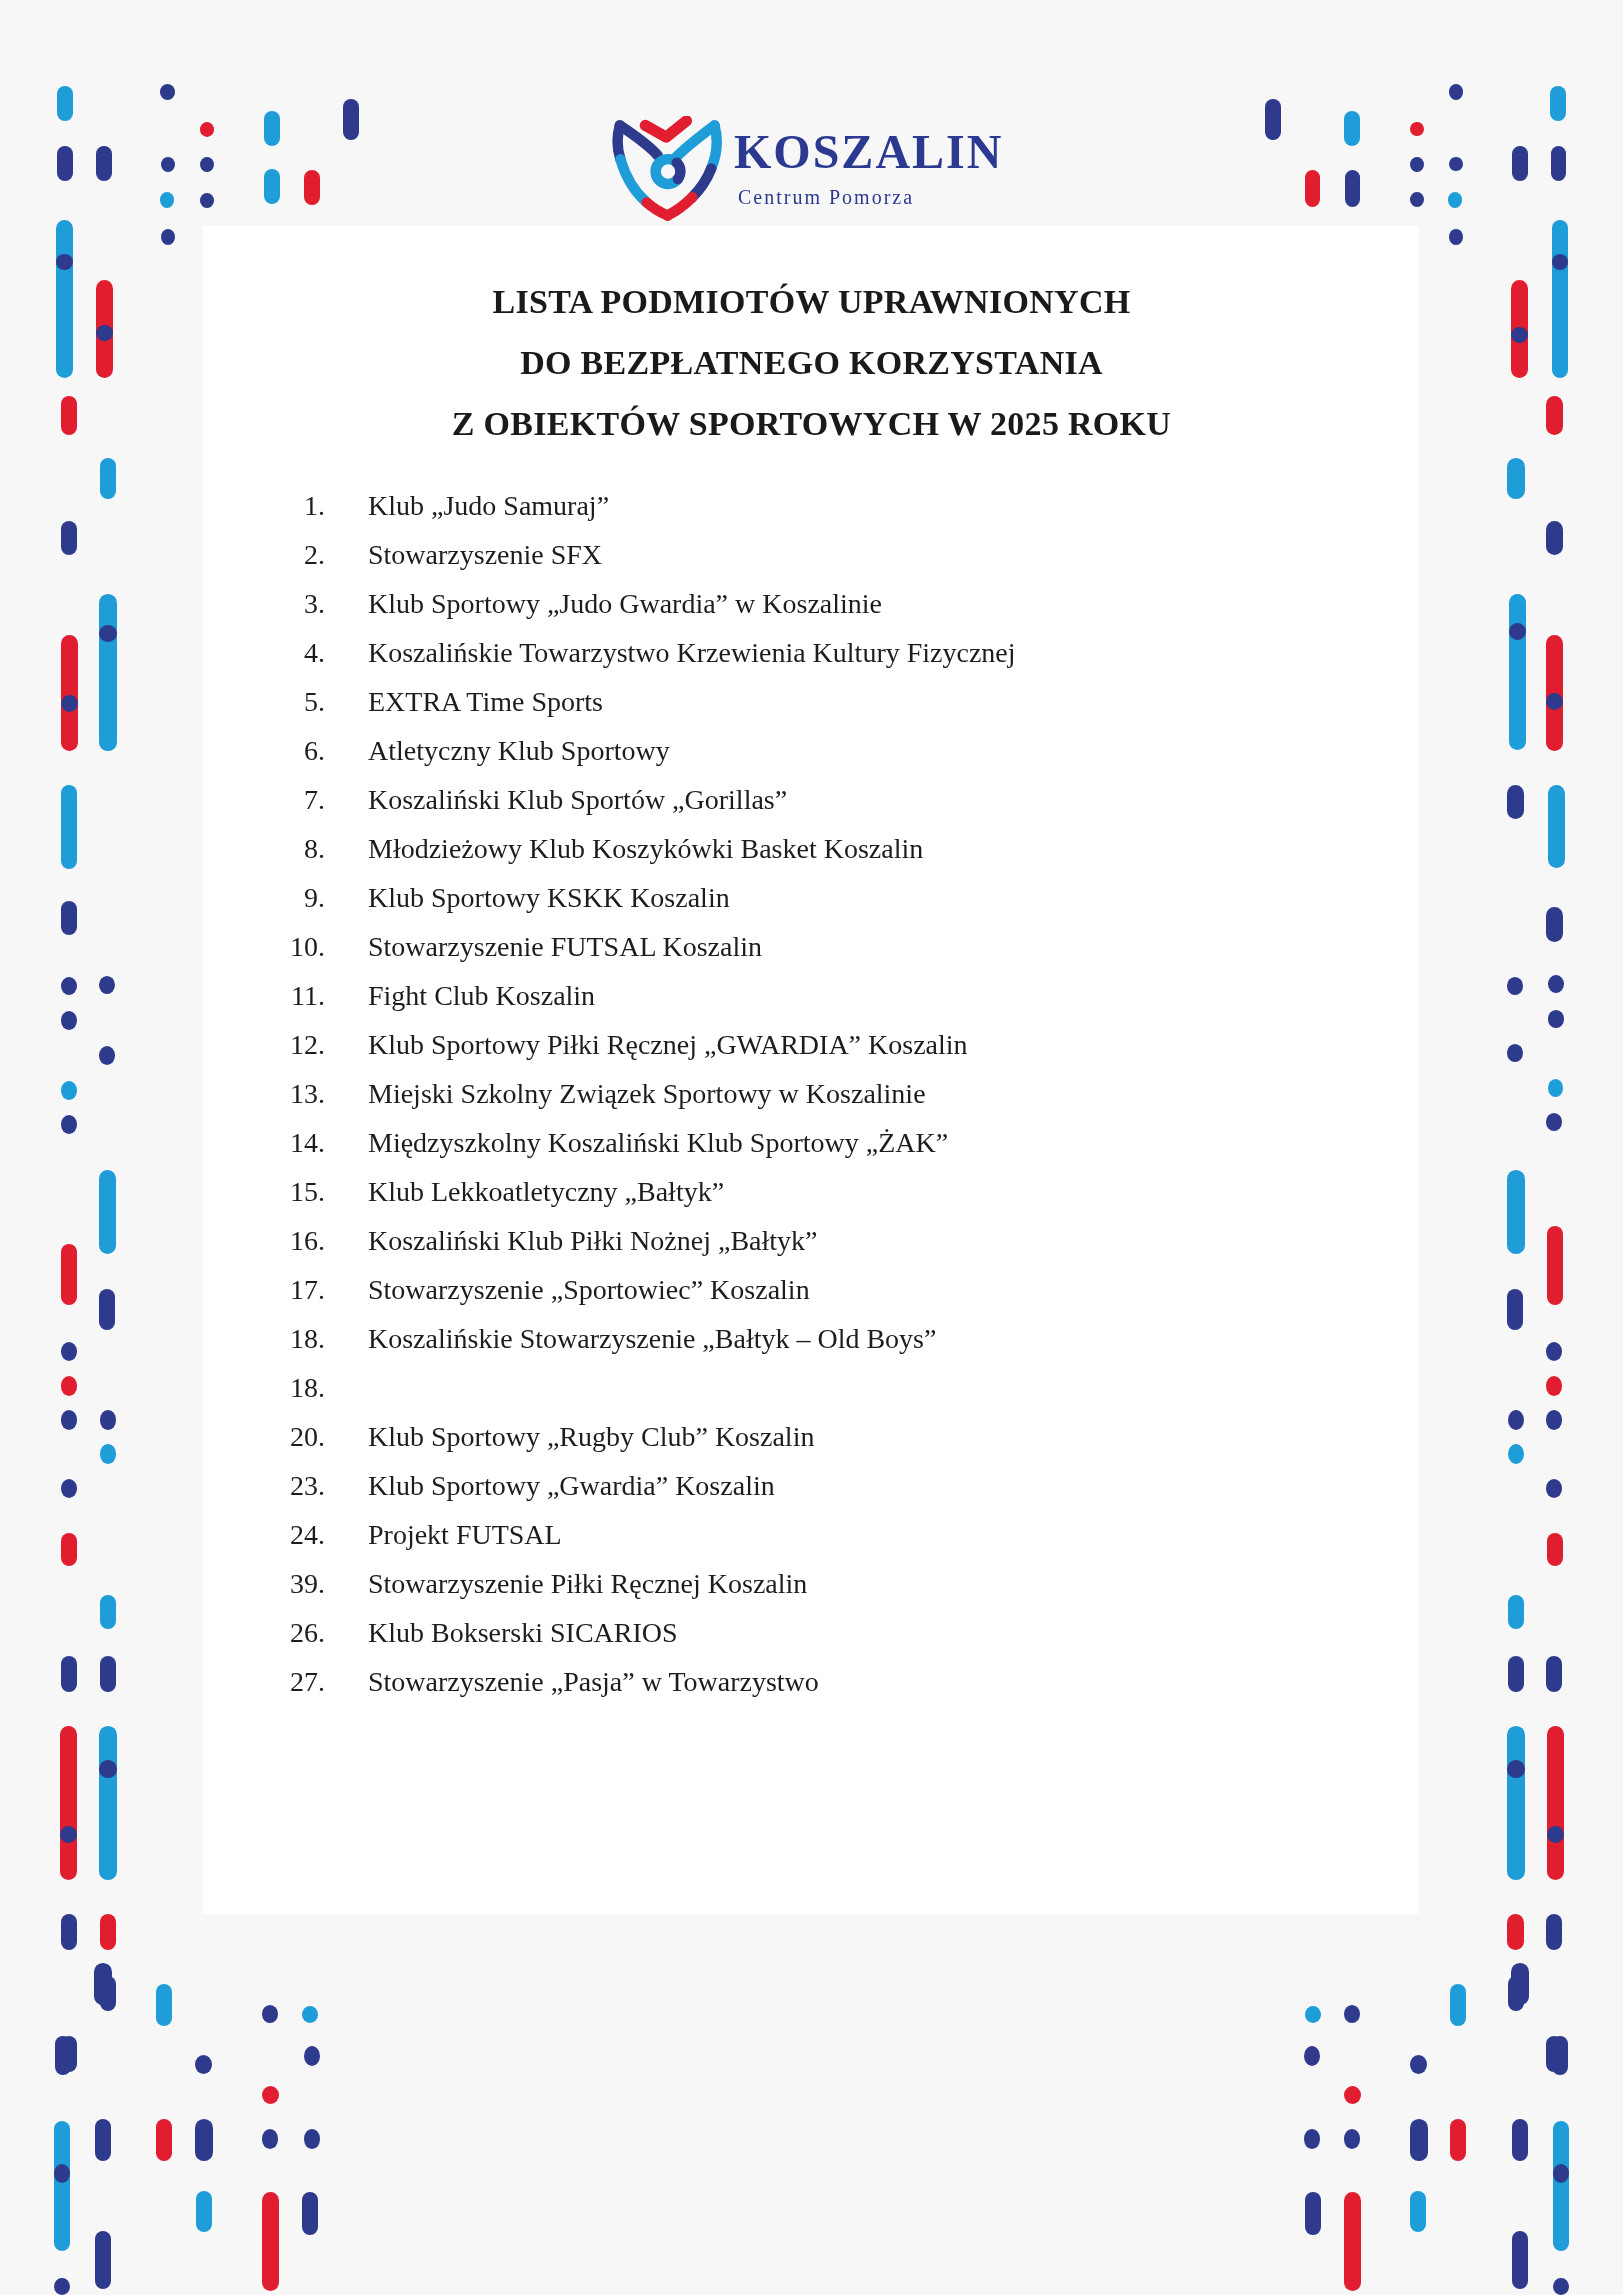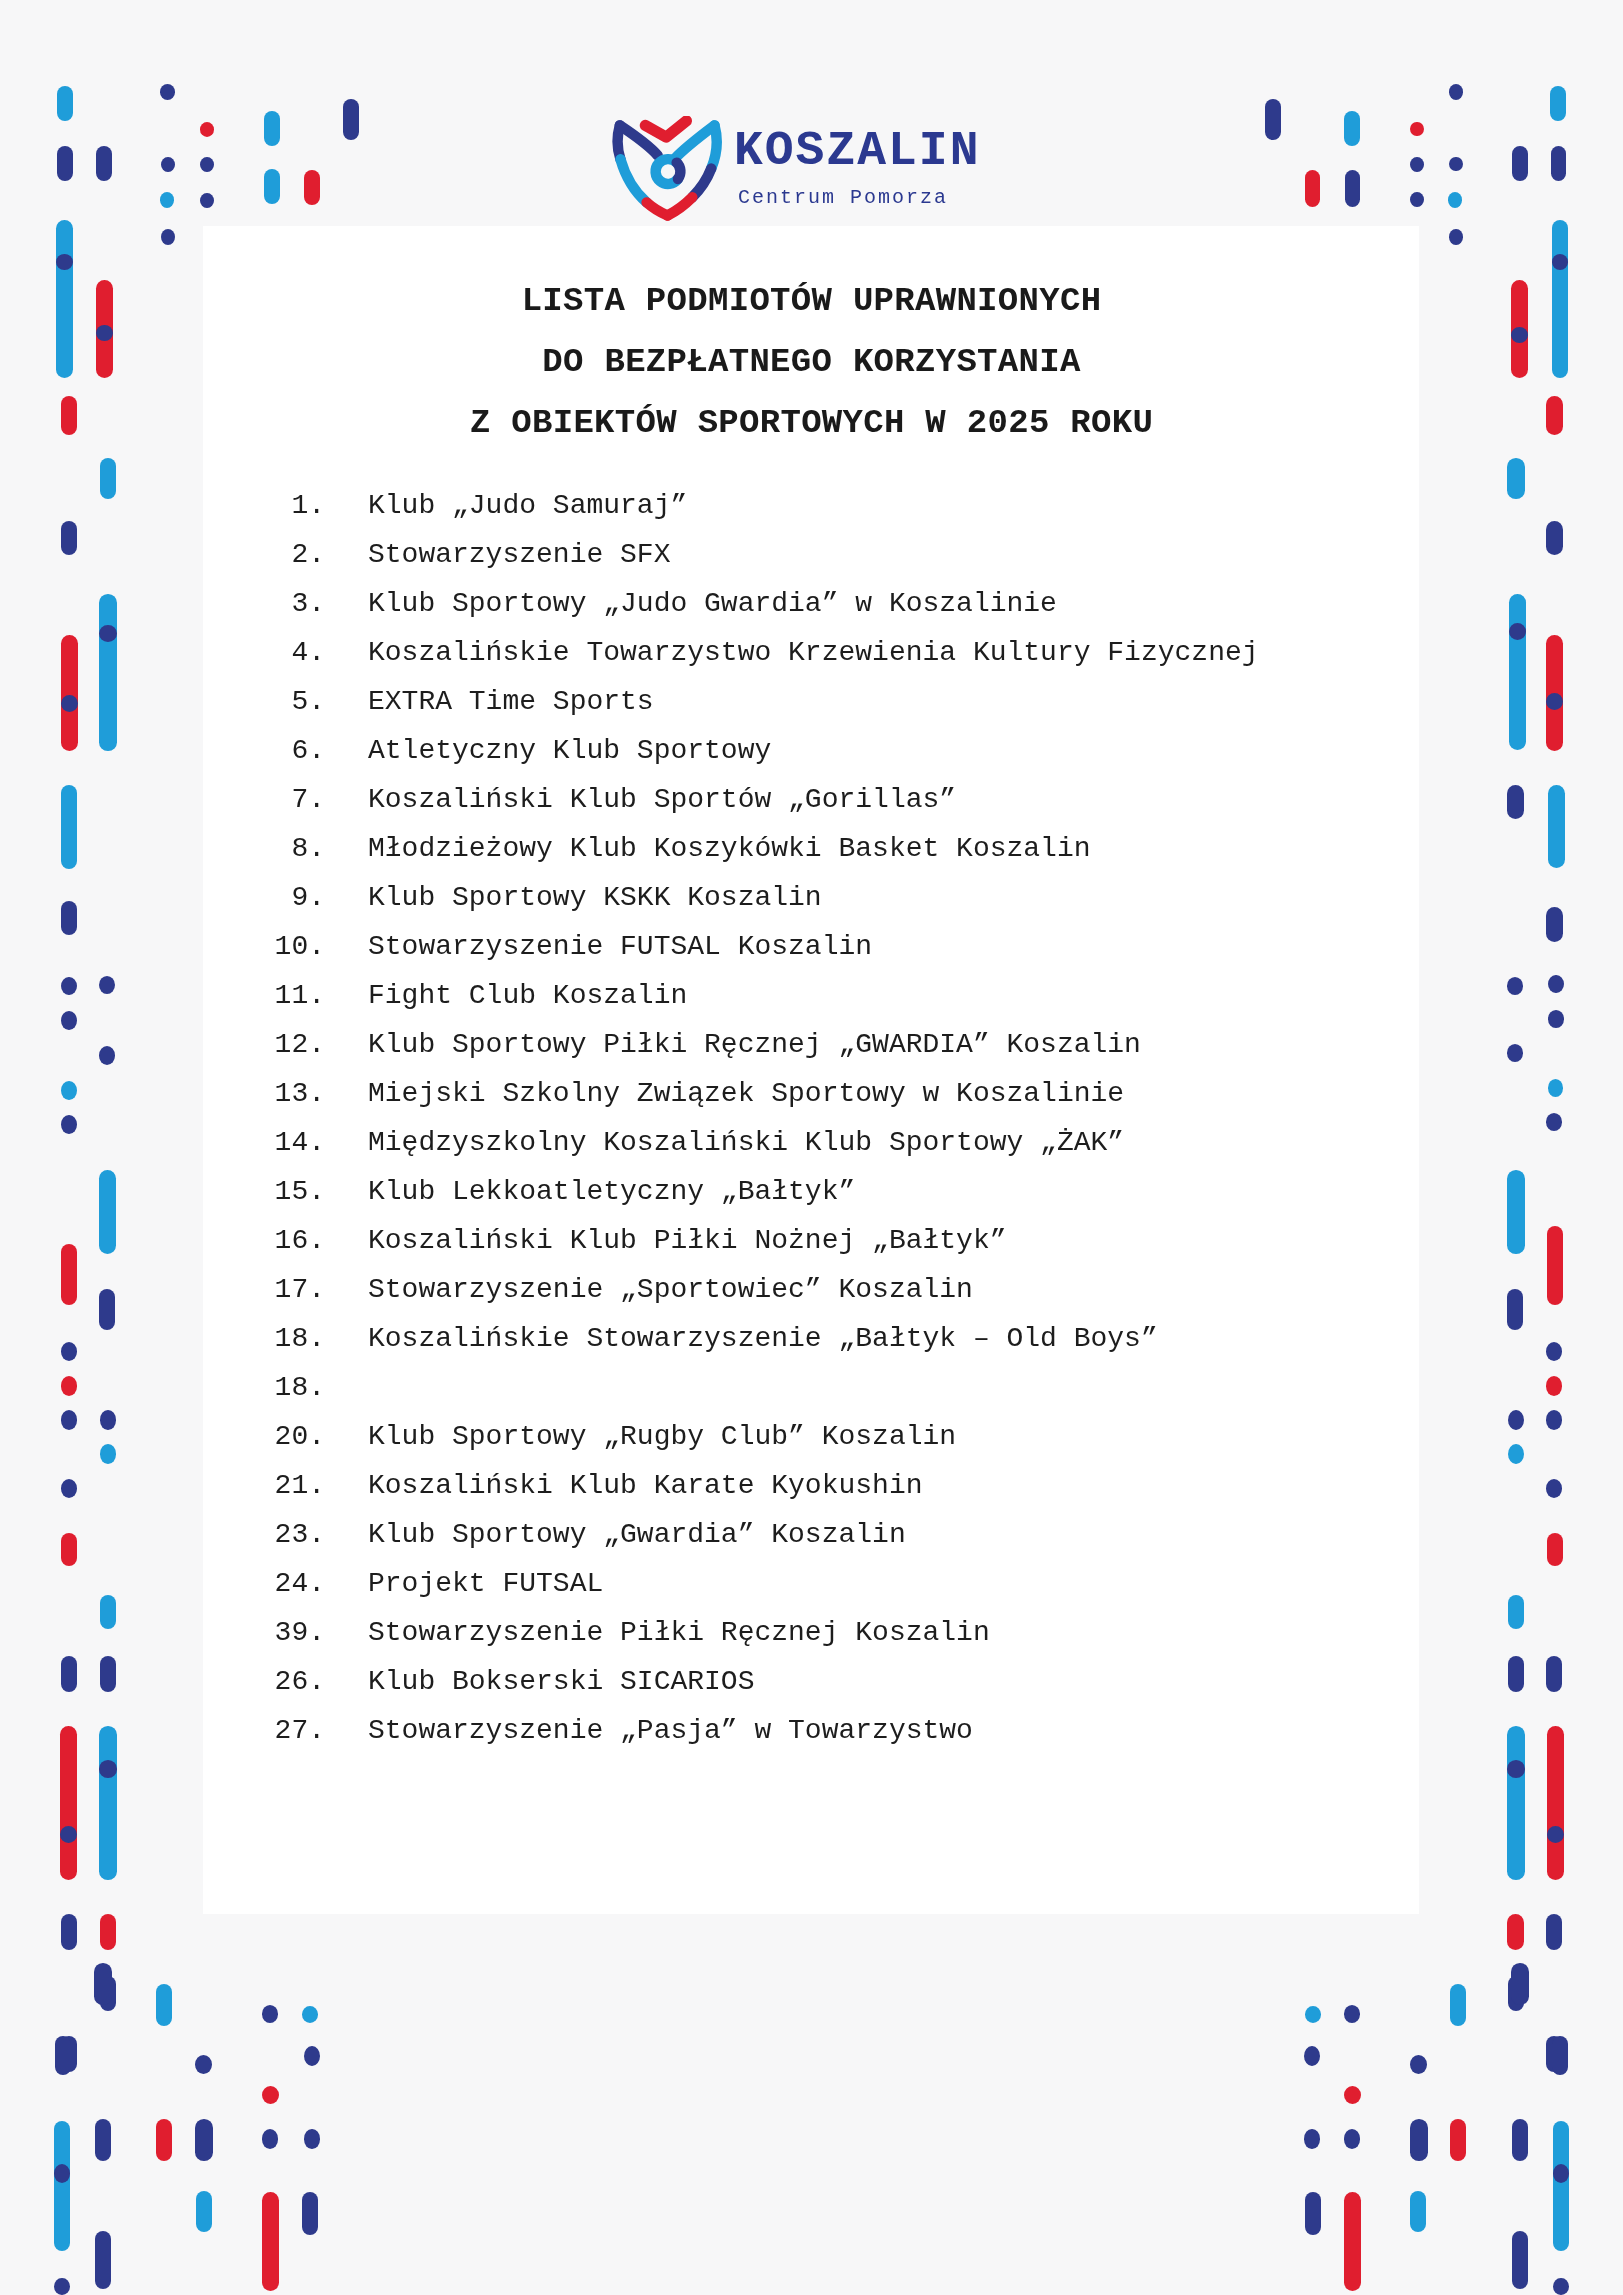--- a/index.html
+++ b/index.html
@@ -1,21 +1,21 @@
 <!DOCTYPE html>
 <html style="--navy: #2E3A8C; --lblue: #1F9DD9; --red: #E01E2F; --wordmark: #2B3990;font-size:10.5px"><head>
 <meta charset="utf-8">
 <style>
   html,body{margin:0;padding:0;background:#eceff1;}
   #page{
     position:relative;
     width:1623px;height:2295px;
     background:#f7f7f8;
     overflow:hidden;
-    font-family:Liberation Mono, monospace;
+    font-family:Liberation Serif, serif;
   }
   #sheet{
     position:absolute;left:203px;top:226px;width:1216px;height:1688px;
     background:#ffffff;
   }
   #decorations{position:absolute;left:0;top:0;width:100%;height:100%;}
   .deco{position:absolute;}
 
   #logo{position:absolute;left:0;top:0;width:100%;height:0;}
   #crest{position:absolute;left:612px;top:116px;width:111px;height:105px;}
@@ -317,24 +317,20 @@
         <span class="name">Koszalińskie Stowarzyszenie „Bałtyk – Old Boys”</span>
       </li>
       <li>
         <span class="num">18.</span>
       </li>
       <li>
         <span class="num">20.</span>
         <span class="name">Klub Sportowy „Rugby Club” Koszalin</span>
       </li>
       <li>
-        <span class="num">21.</span>
-        <span class="name">Koszaliński Klub Karate Kyokushin</span>
-      </li>
-      <li>
         <span class="num">23.</span>
         <span class="name">Klub Sportowy „Gwardia” Koszalin</span>
       </li>
       <li>
         <span class="num">24.</span>
         <span class="name">Projekt FUTSAL</span>
       </li>
       <li>
         <span class="num">39.</span>
         <span class="name">Stowarzyszenie Piłki Ręcznej Koszalin</span>

